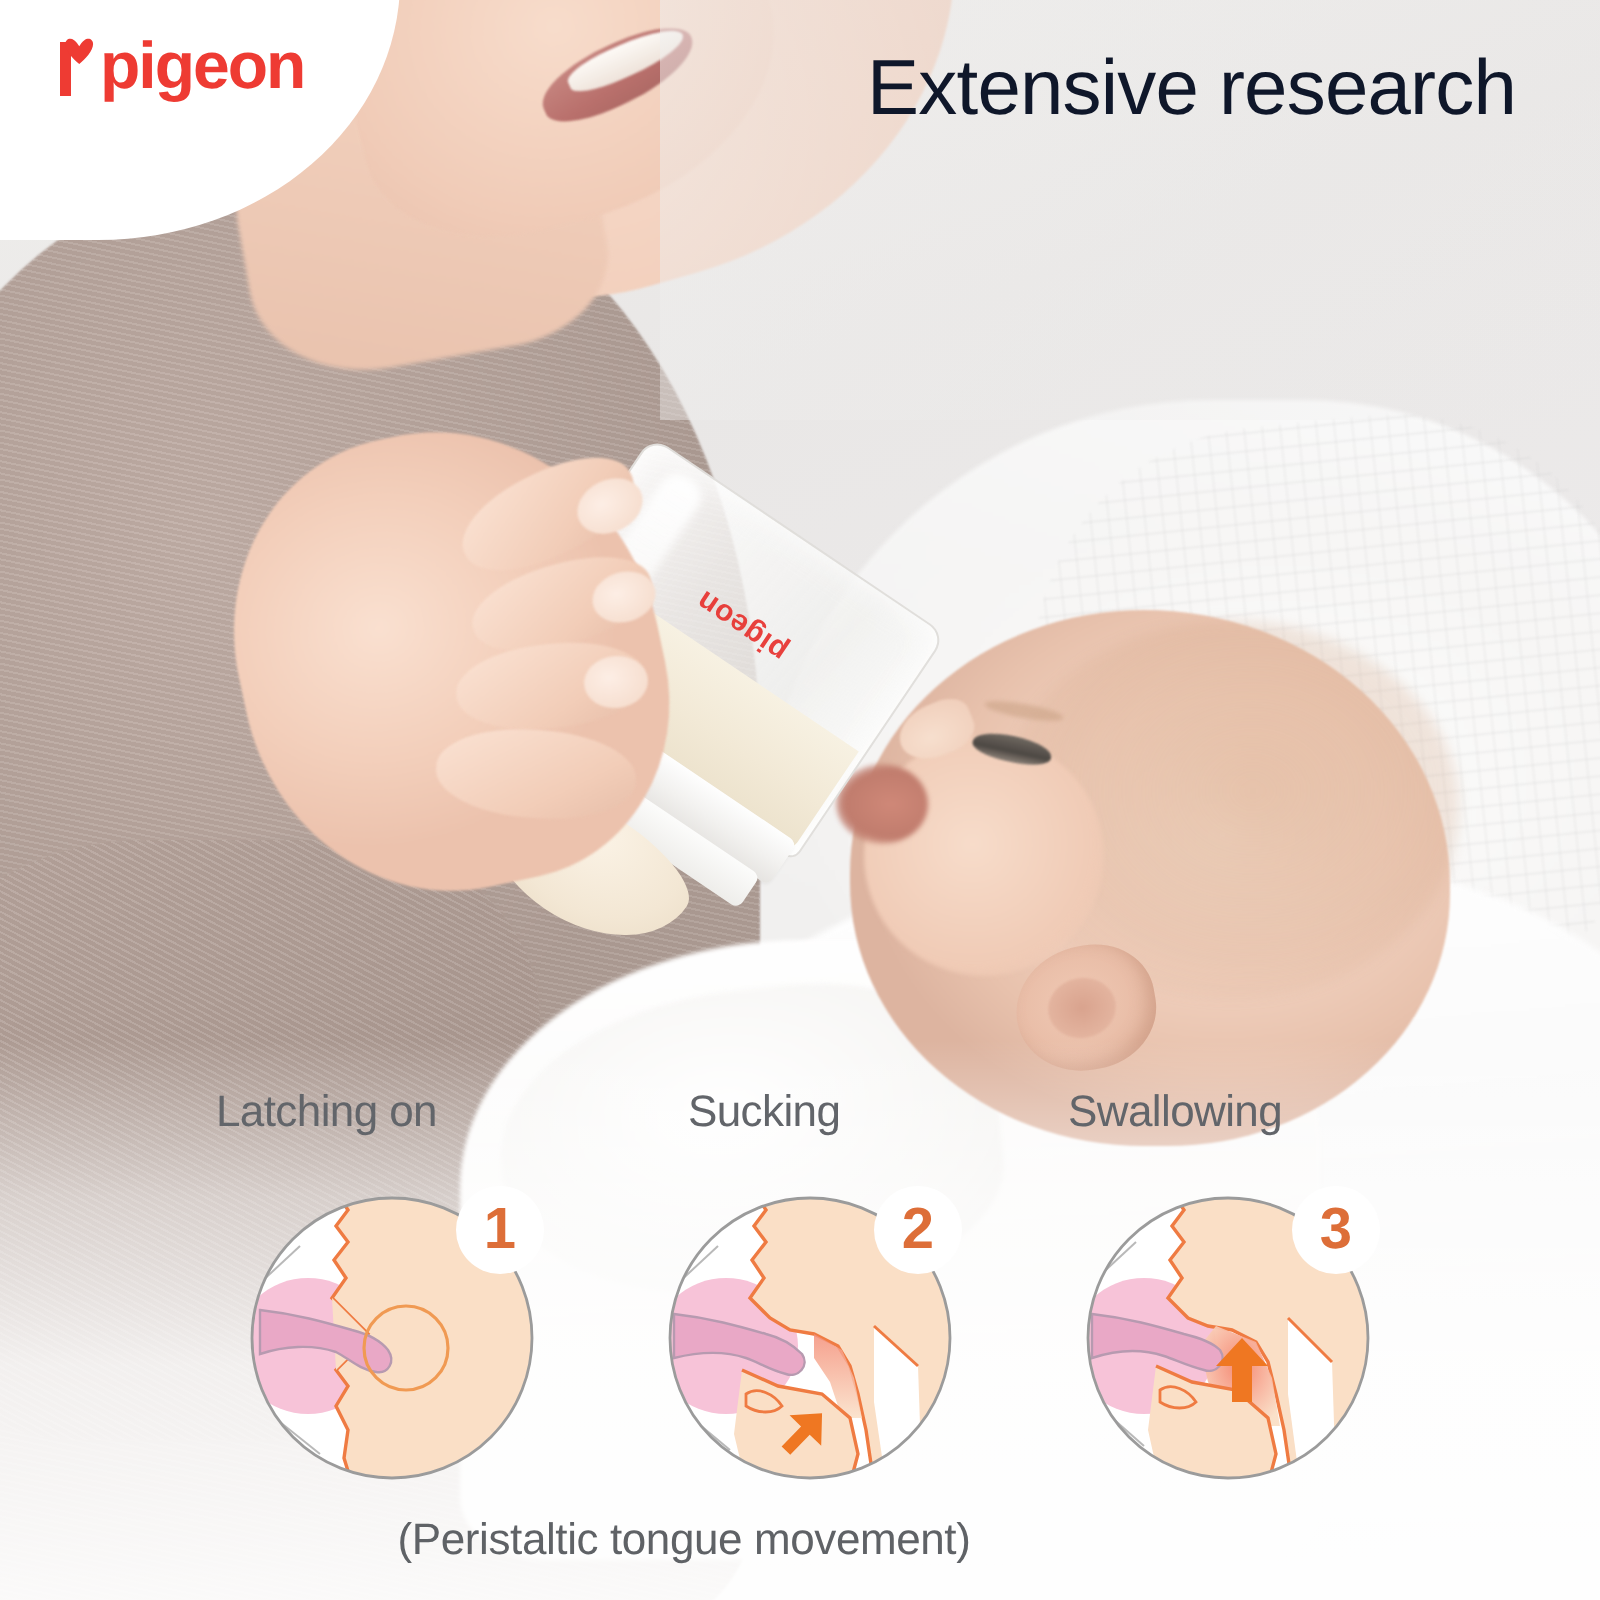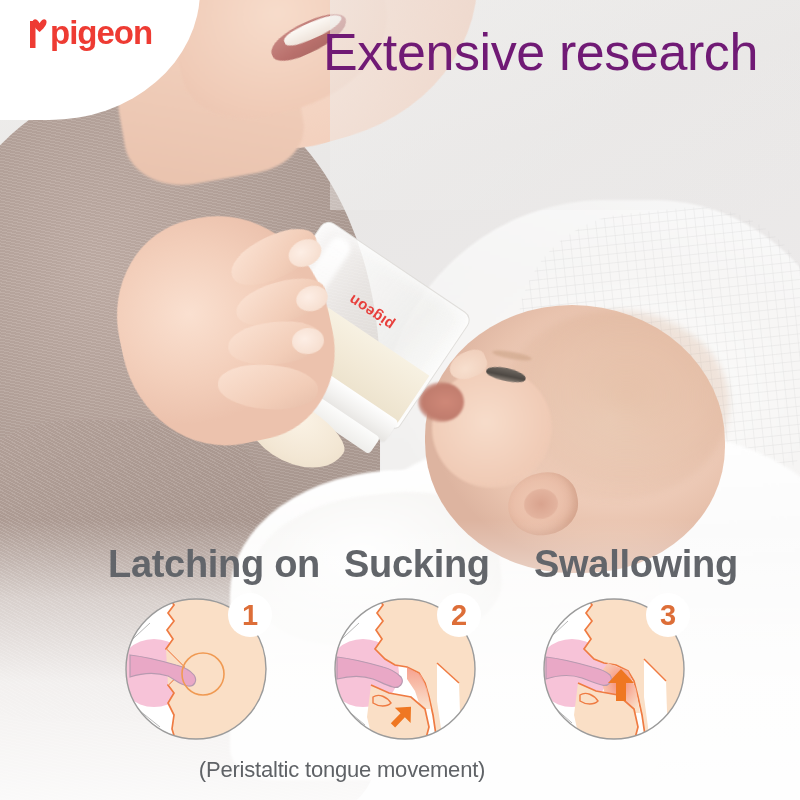--- a/index.html
+++ b/index.html
@@ -298,38 +298,37 @@
     margin-top:5px;
     color:#6e6e6e;font-size:31px;line-height:1;letter-spacing:-.5px;
     position:relative;display:inline-block;
   }
   .tm{font-size:11px;vertical-align:super;color:#6e6e6e;letter-spacing:0;}
 
   
   .headline{
     position:absolute;right:42px;top:22px;
     text-align:right;
-    color:#701a75;
-    font-size:52px;line-height:1.17;
+    color:#0f172a;
+    font-size:39px;line-height:1.17;
     letter-spacing:-.4px;
   }
   .headline div{white-space:nowrap;}
 
   
   .steps{
     position:absolute;left:0;top:545px;width:800px;
   }
   .step-labels{
     position:relative;height:44px;
   }
   .step-label{
     position:absolute;top:0;
-    color:#62656a;font-size:38px;line-height:1;letter-spacing:-.3px;
+    color:#62656a;font-size:22px;line-height:1;letter-spacing:-.3px;
     white-space:nowrap;
-    font-weight:bold;
   }
   .sl0{left:108px;}
   .sl1{left:344px;}
   .sl2{left:534px;}
 
   .circles{position:relative;height:165px;}
   .step-circle{
     position:absolute;top:8px;width:145px;height:145px;
   }
   .sc0{left:124px;}

